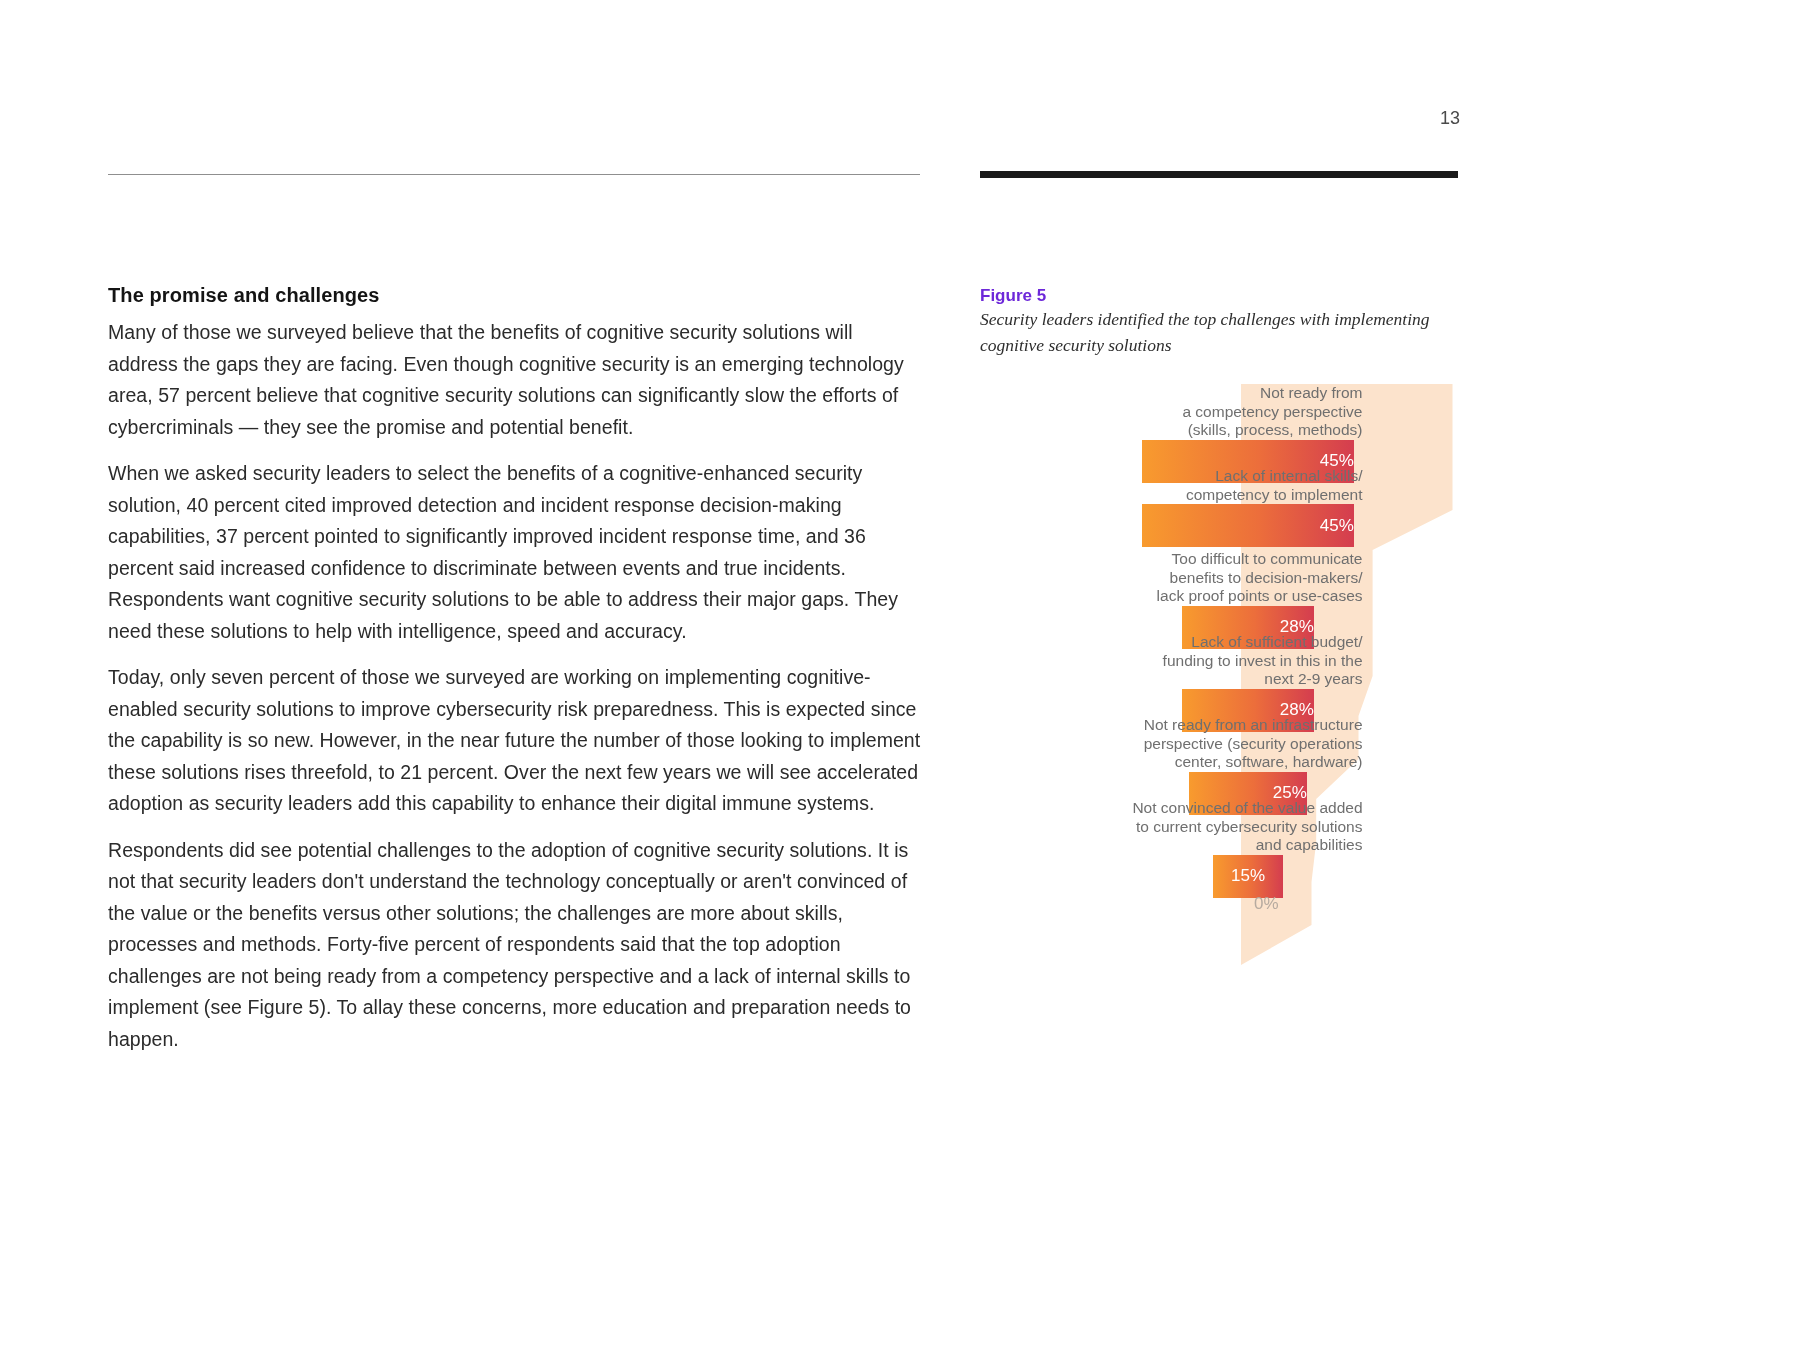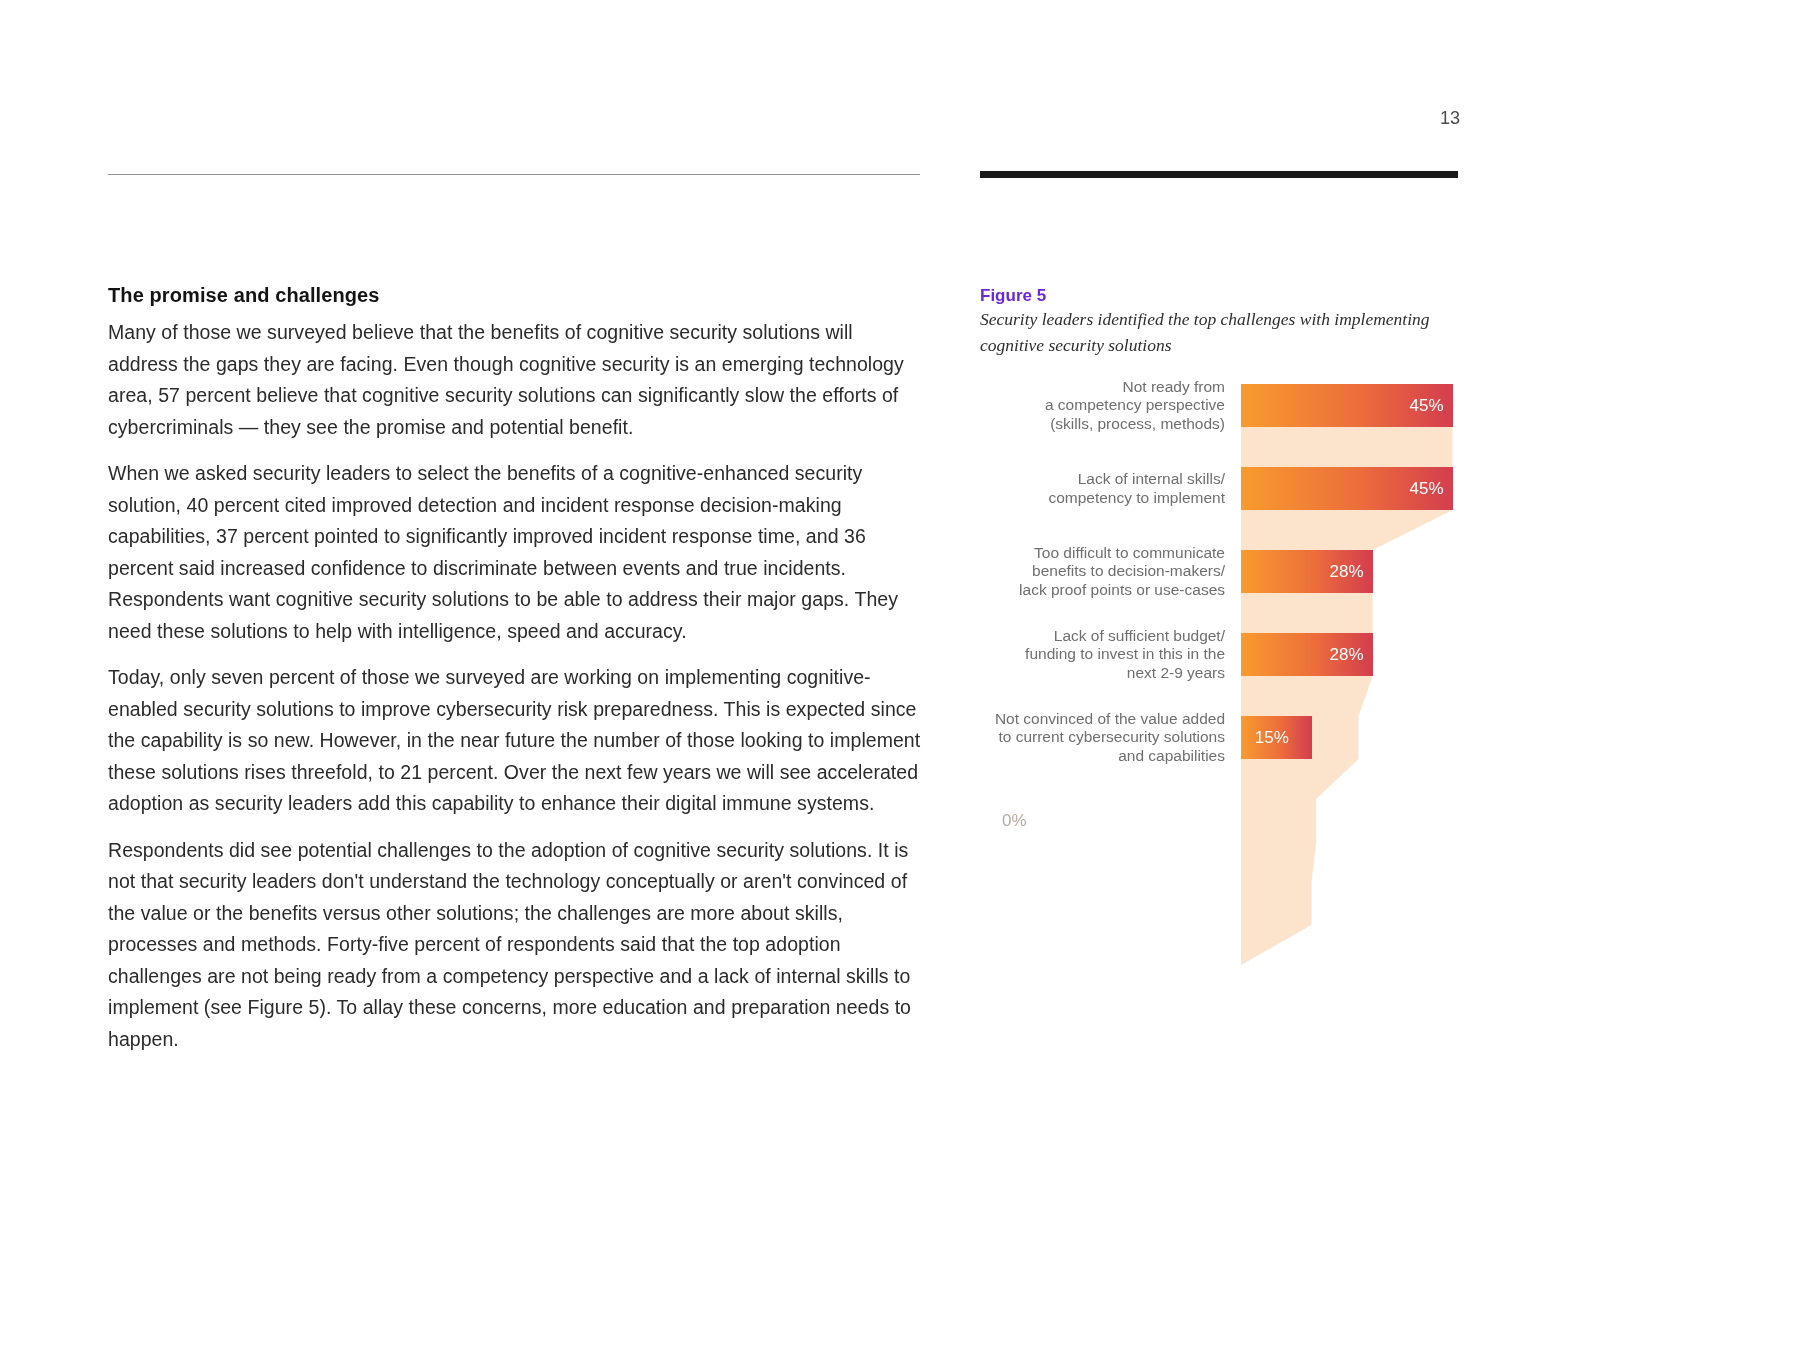--- a/index.html
+++ b/index.html
@@ -51,36 +51,36 @@
     font-family:"Liberation Serif", serif; font-style:italic;
     font-size:17.5px; line-height:26px; color:#2e2e2e;
   }
 
   .bar-chart {
     position:relative; margin-top:26px; width:520px;
   }
   .chart-row {
     display:flex; align-items:center;
     height:43px; margin-bottom:40px;
-    position:relative; z-index:1;
+    position:relative; z-index:1;flex-direction:column;
   }
   .chart-row:last-child { margin-bottom:0; }
   .cat-label {
     flex:none; width:245px; text-align:right;
     font-size:15.5px; line-height:18.5px; color:#6f6f6f;
     white-space:pre-line;
   }
   .bar-cell {
     flex:1; margin-left:16px; height:43px; position:relative;
   }
   .bar {
     height:43px; display:flex; align-items:center; justify-content:flex-end;
   }
   .bar-value {
-    color:#ffffff; font-size:17px; padding-right:9px; white-space:nowrap;
+    color:#ffffff; font-size:17px; white-space:nowrap;
   }
   .bar-value.zero {
     position:absolute; left:6px; top:50%; transform:translateY(-50%);
     padding:0;
   }
   .funnel-svg { position:absolute; top:0; z-index:0; overflow:visible; }
 </style>
 </head>
 <body>
 
@@ -137,20 +137,30 @@
         <div class="cat-label" style="color: rgb(111, 111, 111);">Lack of sufficient budget/
 funding to invest in this in the
 next 2-9 years</div>
         <div class="bar-cell">
           <div class="bar" style="width: 131.6px; background: linear-gradient(90deg, rgb(248, 155, 46) 0%, rgb(236, 110, 59) 55%, rgb(212, 61, 79) 100%);">
             <span class="bar-value" style="color: rgb(255, 255, 255);">28%</span>
           </div>
         </div>
       </div>
       <div class="chart-row">
+        <div class="cat-label" style="color: rgb(111, 111, 111);">Not ready from an infrastructure
+perspective (security operations
+center, software, hardware)</div>
+        <div class="bar-cell">
+          <div class="bar" style="width: 117.5px; background: linear-gradient(90deg, rgb(248, 155, 46) 0%, rgb(236, 110, 59) 55%, rgb(212, 61, 79) 100%);">
+            <span class="bar-value" style="color: rgb(255, 255, 255);">25%</span>
+          </div>
+        </div>
+      </div>
+      <div class="chart-row">
         <div class="cat-label" style="color: rgb(111, 111, 111);">Not convinced of the value added
 to current cybersecurity solutions
 and capabilities</div>
         <div class="bar-cell">
           <div class="bar" style="width: 70.5px; background: linear-gradient(90deg, rgb(248, 155, 46) 0%, rgb(236, 110, 59) 55%, rgb(212, 61, 79) 100%); justify-content: center;">
             <span class="bar-value" style="color: rgb(255, 255, 255);">15%</span>
           </div>
         </div>
       </div>
       <div class="chart-row">

